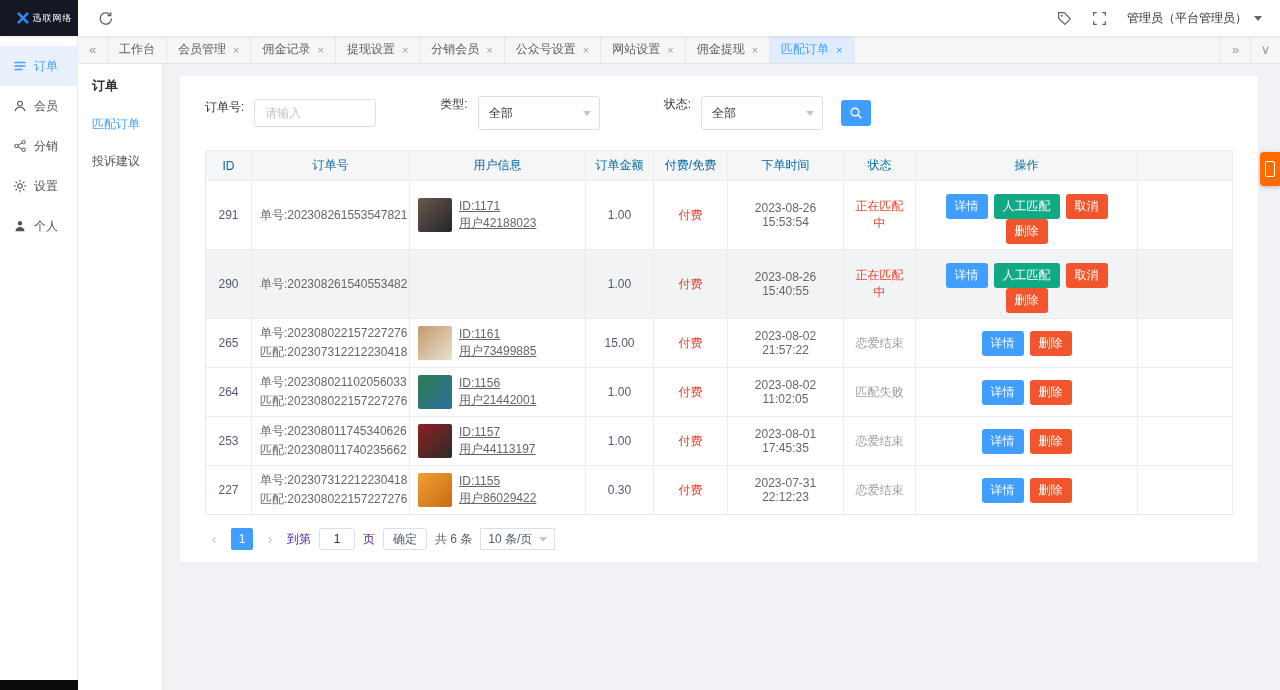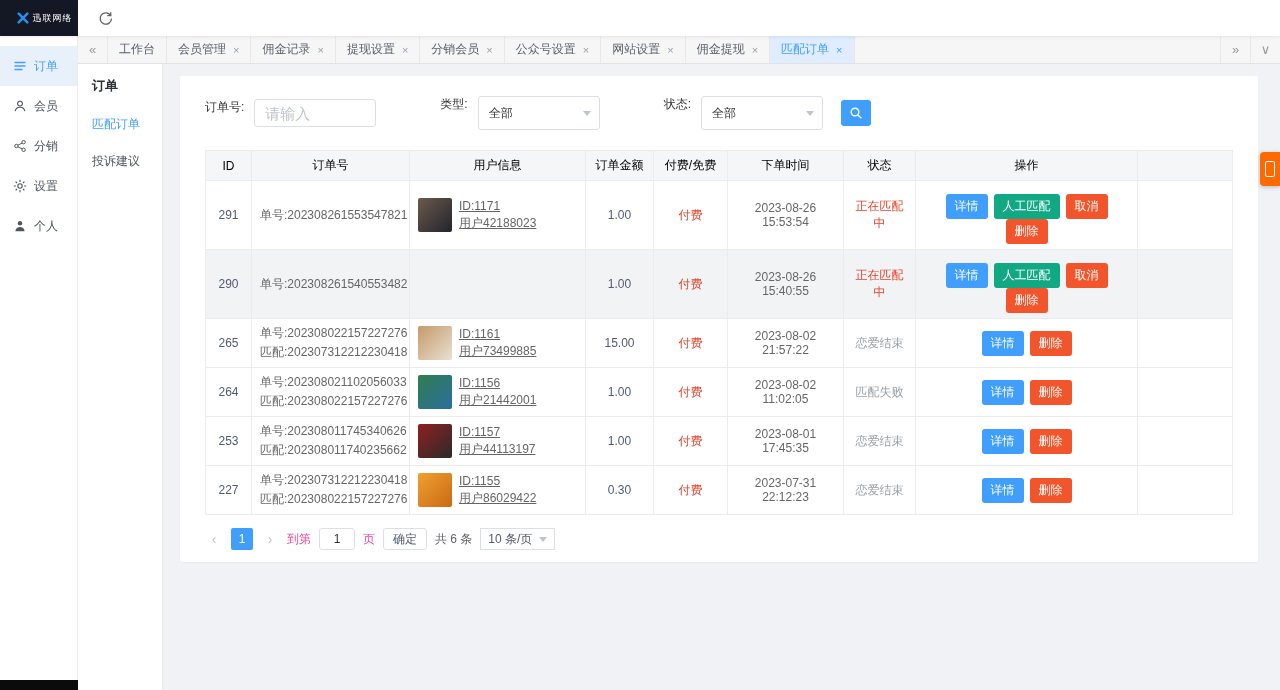--- a/index.html
+++ b/index.html
@@ -44,30 +44,30 @@
   .submenu-item.active { color:var(--primary); }
 
   
   .content { flex:1; min-width:0; padding:12px 22px 0 17px; background:#f0f2f5; }
   .card { background:#fff; border-radius:2px; padding:14px 25px 12px; box-shadow:0 1px 2px rgba(0,0,0,.04); }
 
   .filter-row { display:flex; align-items:center; margin:6px 0 20px; }
   .f-group { display:flex; margin-right:64px; }
   .f-group:last-of-type { margin-right:18px; }
   .f-label { margin-right:10px; color:#333; }
-  .f-input { width:122px; height:28px; border:1px solid #dcdfe6; border-radius:3px; padding:0 10px; font-size:15px; color:#333; outline:none; font-family:inherit; }
+  .f-input { width:122px; height:28px; border:1px solid #dcdfe6; border-radius:3px; padding:0 10px; font-size:12px; color:#333; outline:none; font-family:inherit; }
   .f-input::placeholder { color:#c0c4cc; }
   .f-select { width:122px; height:34px; background:#fff; border:1px solid #dcdfe6; border-radius:3px; display:flex; align-items:center; justify-content:space-between; padding:0 8px 0 10px; color:#333; cursor:pointer; }
   .sel-caret { width:0; height:0; border-left:4px solid transparent; border-right:4px solid transparent; border-top:5px solid #c0c4cc; }
   .search-btn { width:30px; height:26px; background:var(--primary); border:none; border-radius:3px; display:flex; align-items:center; justify-content:center; cursor:pointer; }
 
   
   table.orders { width:100%; border-collapse:collapse; table-layout:fixed; }
   .orders th, .orders td { border:1px solid #ebeced; text-align:center; font-size:12px; padding:5px 8px; color:#515a6e; }
-  .orders thead th { background:#f5f6f8; height:30px; font-weight:normal; color:#000000; padding:0 8px; }
+  .orders thead th { background:#f5f6f8; height:30px; font-weight:normal; color:#0369a1; padding:0 8px; }
   .orders tbody tr:nth-child(2) { background:#f2f3f5; }
   td.c-order { text-align:right; }
   .oline { color:#666; line-height:19px; white-space:nowrap; }
   td.c-user { text-align:left; }
   .user-wrap { display:flex; align-items:center; gap:7px; }
   .avatar { width:34px; height:34px; border-radius:2px; flex:none; cursor:pointer; }
   .u-lines { display:flex; flex-direction:column; }
   .ul { color:#666; line-height:17px; white-space:nowrap;text-decoration:underline; }
   td.fee { color:var(--red); }
   td.time { color:#666; }
@@ -75,21 +75,21 @@
   td.status-gray { color:#9aa0a6; }
   .btn { border:none; color:#fff; font-size:12px; padding:4px 9px; border-radius:3px; margin:0 3px; cursor:pointer; font-family:inherit; white-space:nowrap; }
   .btn-primary { background:var(--primary); }
   .btn-success { background:var(--success);margin-top:8px; }
   .btn-danger { background:var(--danger); }
 
   
   .pagination { display:flex; align-items:center; gap:8px; margin-top:13px; color:#606266; }
   .pg-arrow { width:18px; text-align:center; color:#bfc4cc; font-size:14px; cursor:pointer; }
   .pg-current { width:22px; height:22px; line-height:22px; text-align:center; background:var(--primary); color:#fff; border-radius:2px; cursor:pointer; }
-  .pg-light { color:#ec4899; }
+  .pg-light { color:#4c1d95; }
   .pg-input { width:36px; height:22px; border:1px solid #dcdfe6; border-radius:3px; text-align:center; font-size:12px; color:#333; outline:none; font-family:inherit; }
   .pg-confirm { height:22px; padding:0 9px; border:1px solid #dcdfe6; background:#fff; border-radius:3px; font-size:12px; color:#515a6e; cursor:pointer; font-family:Liberation Sans, sans-serif; }
   .pg-size { height:22px; border:1px solid #dcdfe6; border-radius:0; display:flex; align-items:center; gap:7px; padding:0 7px; cursor:pointer; color:#515a6e; background:#fff; }
 
   
   .float-btn { position:fixed; right:0; top:152px; width:20px; height:34px; background:var(--float); border-radius:4px 0 0 4px; display:flex; align-items:center; justify-content:center; cursor:pointer; box-shadow:0 1px 4px rgba(0,0,0,.25); z-index:30; }
   .phone-ico { width:10px; height:16px; border:1px solid #fff; border-radius:2px; }
 </style>
 </head>
 <body>
@@ -102,20 +102,37 @@
         </svg>
     </span>
     <span class="logo-text">迅联网络</span>
   </div>
   <span class="tb-icon tb-refresh">
     <svg width="15" height="15" viewBox="0 0 14 14">
         <path d="M11.8 4.2A5.3 5.3 0 1 0 12.6 7" fill="none" stroke="currentColor" stroke-width="1.2"></path>
         <path d="M11.9 1.2v3.2H8.7" fill="none" stroke="currentColor" stroke-width="1.2"></path>
       </svg>
   </span>
+  <div class="topbar-right">
+    <span class="tb-icon">
+      <svg width="15" height="15" viewBox="0 0 14 14">
+          <path d="M1.5 1.5h5.2l5.8 5.8-5.2 5.2-5.8-5.8z" fill="none" stroke="currentColor" stroke-width="1.1"></path>
+          <circle cx="4.4" cy="4.4" r="1" fill="currentColor"></circle>
+        </svg>
+    </span>
+    <span class="tb-icon">
+      <svg width="15" height="15" viewBox="0 0 14 14">
+          <path d="M1.5 4.5v-3h3M9.5 1.5h3v3M12.5 9.5v3h-3M4.5 12.5h-3v-3" fill="none" stroke="currentColor" stroke-width="1.2"></path>
+        </svg>
+    </span>
+    <span class="tb-user">
+      <span>管理员（平台管理员）</span>
+      <span class="caret-dn"></span>
+    </span>
+  </div>
 </div>
 
 <div class="app-body">
 
   <aside class="primary-nav">
     <nav>
         <div class="pnav-item active">
           <span class="pnav-ico">
             <svg width="14" height="14" viewBox="0 0 14 14">
               <path d="M2 3.5h10M2 7h10M2 10.5h7" stroke="currentColor" stroke-width="1.3" fill="none" stroke-linecap="round"></path>

